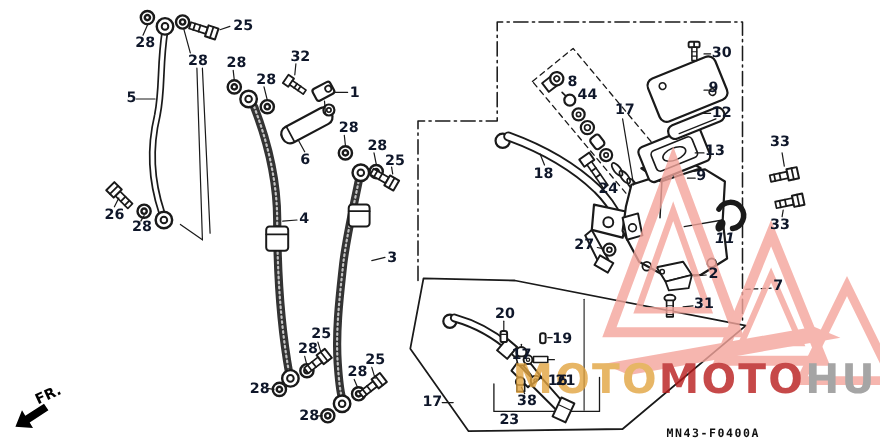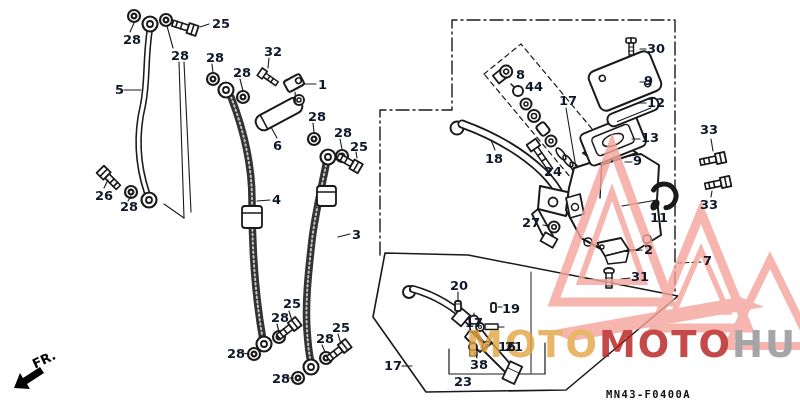--- a/index.html
+++ b/index.html
@@ -360,21 +360,21 @@
       <div class="plabel" style="left: 644px; top: 74px;">9</div>
       <div class="plabel" style="left: 647px; top: 96px;">12</div>
       <div class="plabel" style="left: 641px; top: 131px;">13</div>
       <div class="plabel" style="left: 516px; top: 68px;">8</div>
       <div class="plabel" style="left: 525px; top: 80px;">44</div>
       <div class="plabel" style="left: 559px; top: 94px;">17</div>
       <div class="plabel" style="left: 633px; top: 154px;">9</div>
       <div class="plabel" style="left: 485px; top: 152px;">18</div>
       <div class="plabel" style="left: 544px; top: 165px;">24</div>
       <div class="plabel" style="left: 522px; top: 216px;">27</div>
-      <div class="plabel" style="left: 650px; top: 211px;">11</div>
+      <div class="plabel" style="left: 650px; top: 211px; font-style: italic;">11</div>
       <div class="plabel" style="left: 644px; top: 243px;">2</div>
       <div class="plabel" style="left: 631px; top: 270px;">31</div>
       <div class="plabel" style="left: 703px; top: 254px;">7</div>
       <div class="plabel" style="left: 700px; top: 123px;">33</div>
       <div class="plabel" style="left: 700px; top: 198px;">33</div>
       <div class="plabel" style="left: 450px; top: 279px;">20</div>
       <div class="plabel" style="left: 465px; top: 316px; text-align: center;">17</div>
       <div class="plabel" style="left: 502px; top: 302px;">19</div>
       <div class="plabel" style="left: 505px; top: 320px; margin-top: 20px;">21</div>
       <div class="plabel" style="left: 498px; top: 340px;">16</div>

